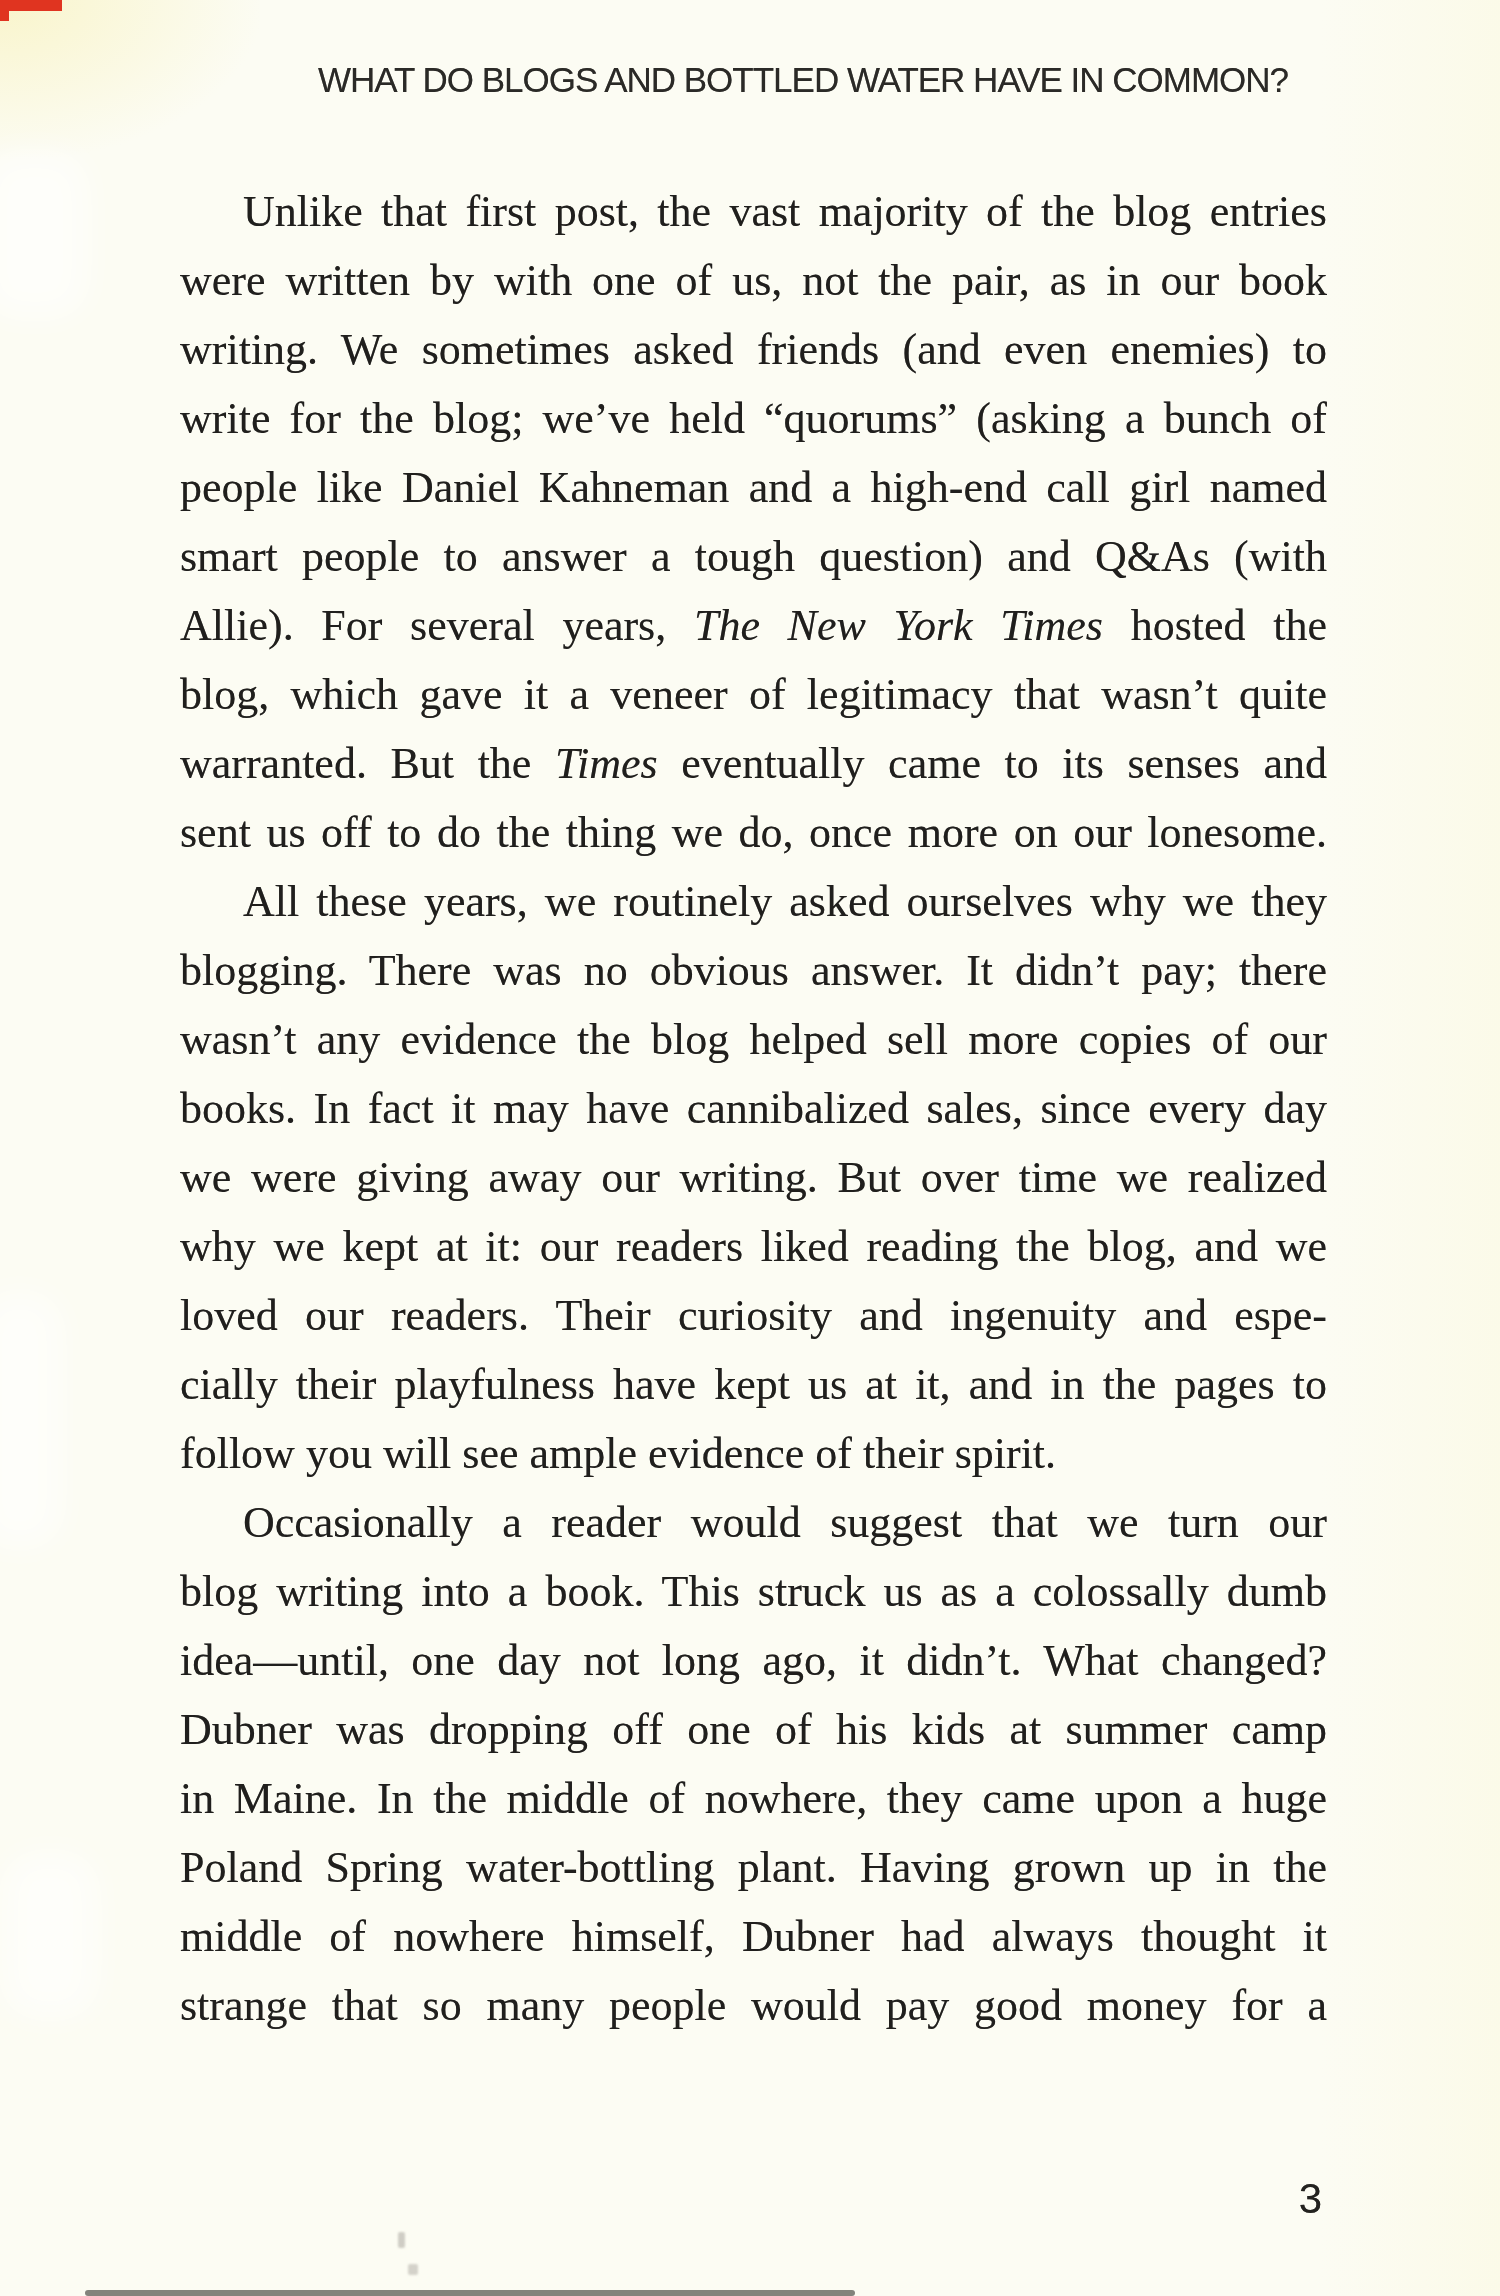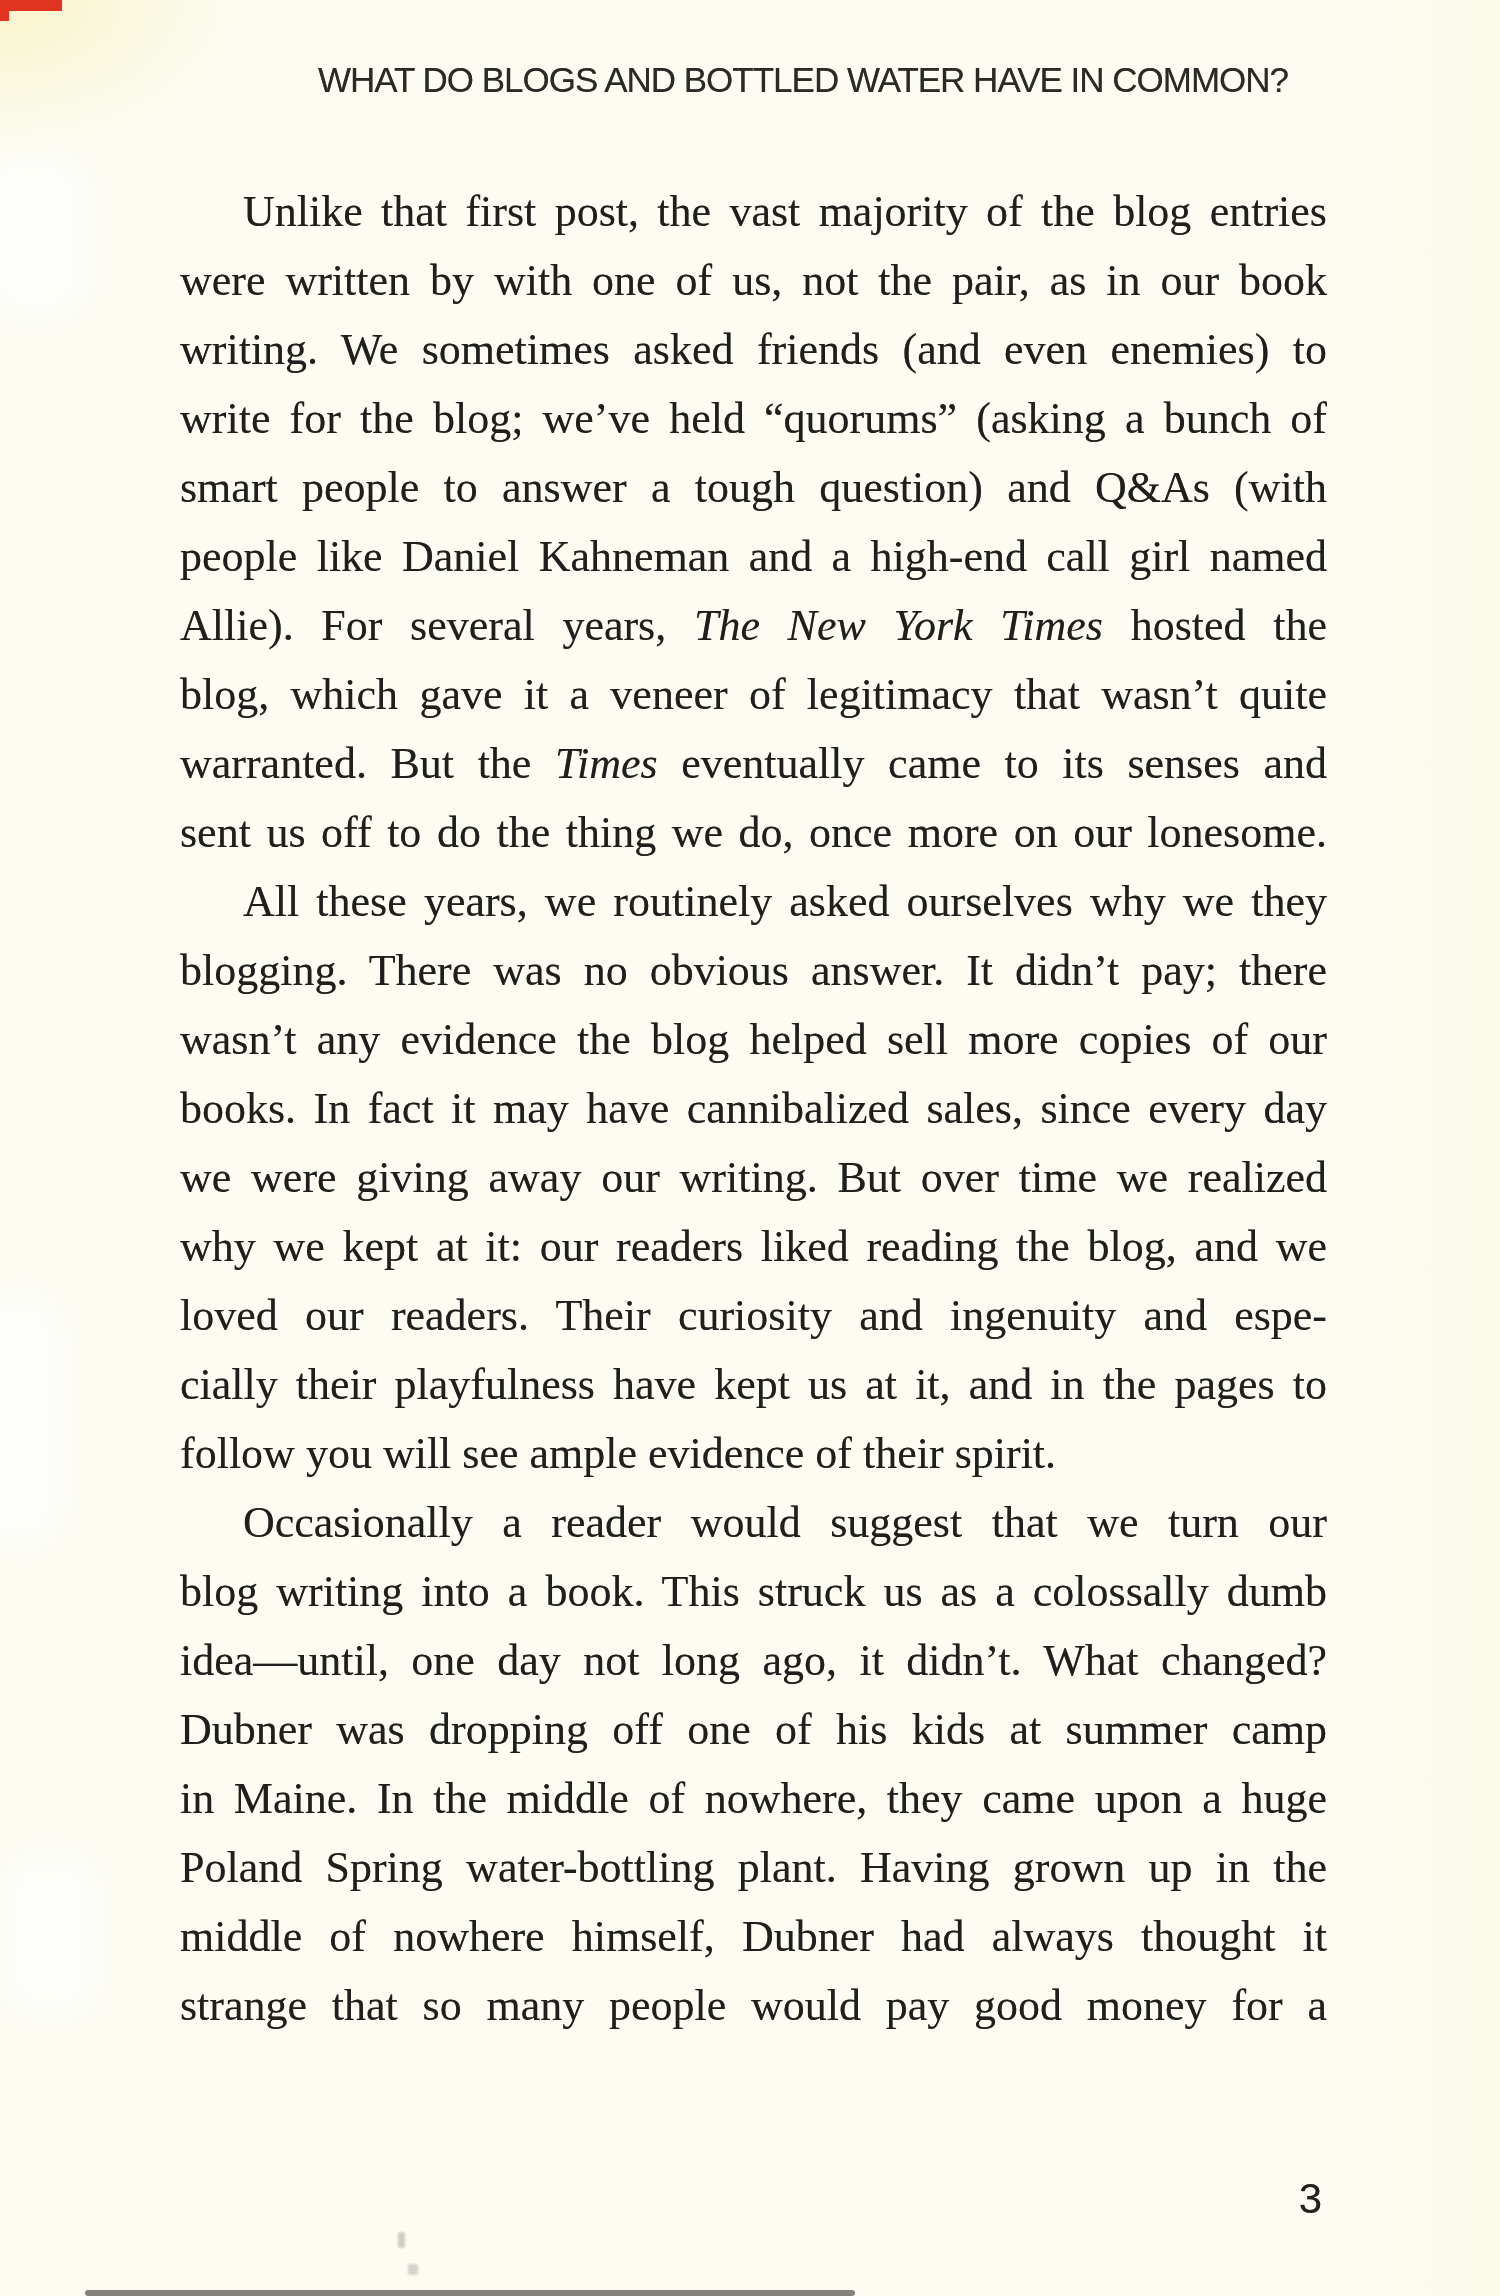--- a/index.html
+++ b/index.html
@@ -89,22 +89,22 @@
   <div class="speck s1"></div>
   <div class="speck s2"></div>
 
   <div class="running-header">WHAT DO BLOGS AND BOTTLED WATER HAVE IN COMMON?</div>
 
   <div class="body-text">
       <div class="line indent"><span>Unlike that first post, the vast majority of the blog entries</span></div>
       <div class="line"><span>were written by with one of us, not the pair, as in our book</span></div>
       <div class="line"><span>writing. We sometimes asked friends (and even enemies) to</span></div>
       <div class="line"><span>write for the blog; we’ve held “quorums” (asking a bunch of</span></div>
+      <div class="line"><span>people like Daniel Kahneman and a high-end call girl named</span></div>
       <div class="line"><span>smart people to answer a tough question) and Q&amp;As (with</span></div>
-      <div class="line"><span>people like Daniel Kahneman and a high-end call girl named</span></div>
       <div class="line"><span>Allie). For several years, </span><span class="it">The New York Times</span><span> hosted the</span></div>
       <div class="line"><span>blog, which gave it a veneer of legitimacy that wasn’t quite</span></div>
       <div class="line"><span>warranted. But the </span><span class="it">Times</span><span> eventually came to its senses and</span></div>
       <div class="line"><span>sent us off to do the thing we do, once more on our lonesome.</span></div>
       <div class="line indent"><span>All these years, we routinely asked ourselves why we they</span></div>
       <div class="line"><span>blogging. There was no obvious answer. It didn’t pay; there</span></div>
       <div class="line"><span>wasn’t any evidence the blog helped sell more copies of our</span></div>
       <div class="line"><span>books. In fact it may have cannibalized sales, since every day</span></div>
       <div class="line"><span>we were giving away our writing. But over time we realized</span></div>
       <div class="line"><span>why we kept at it: our readers liked reading the blog, and we</span></div>

